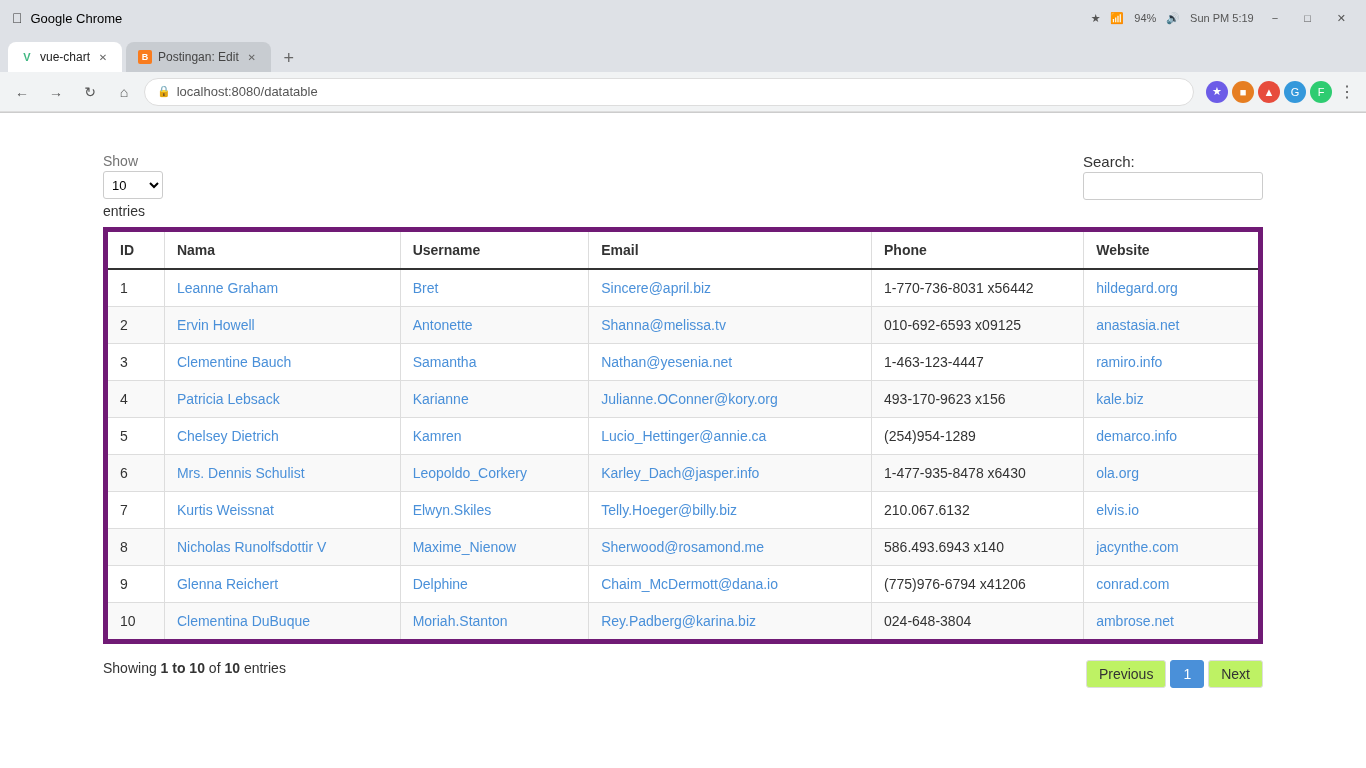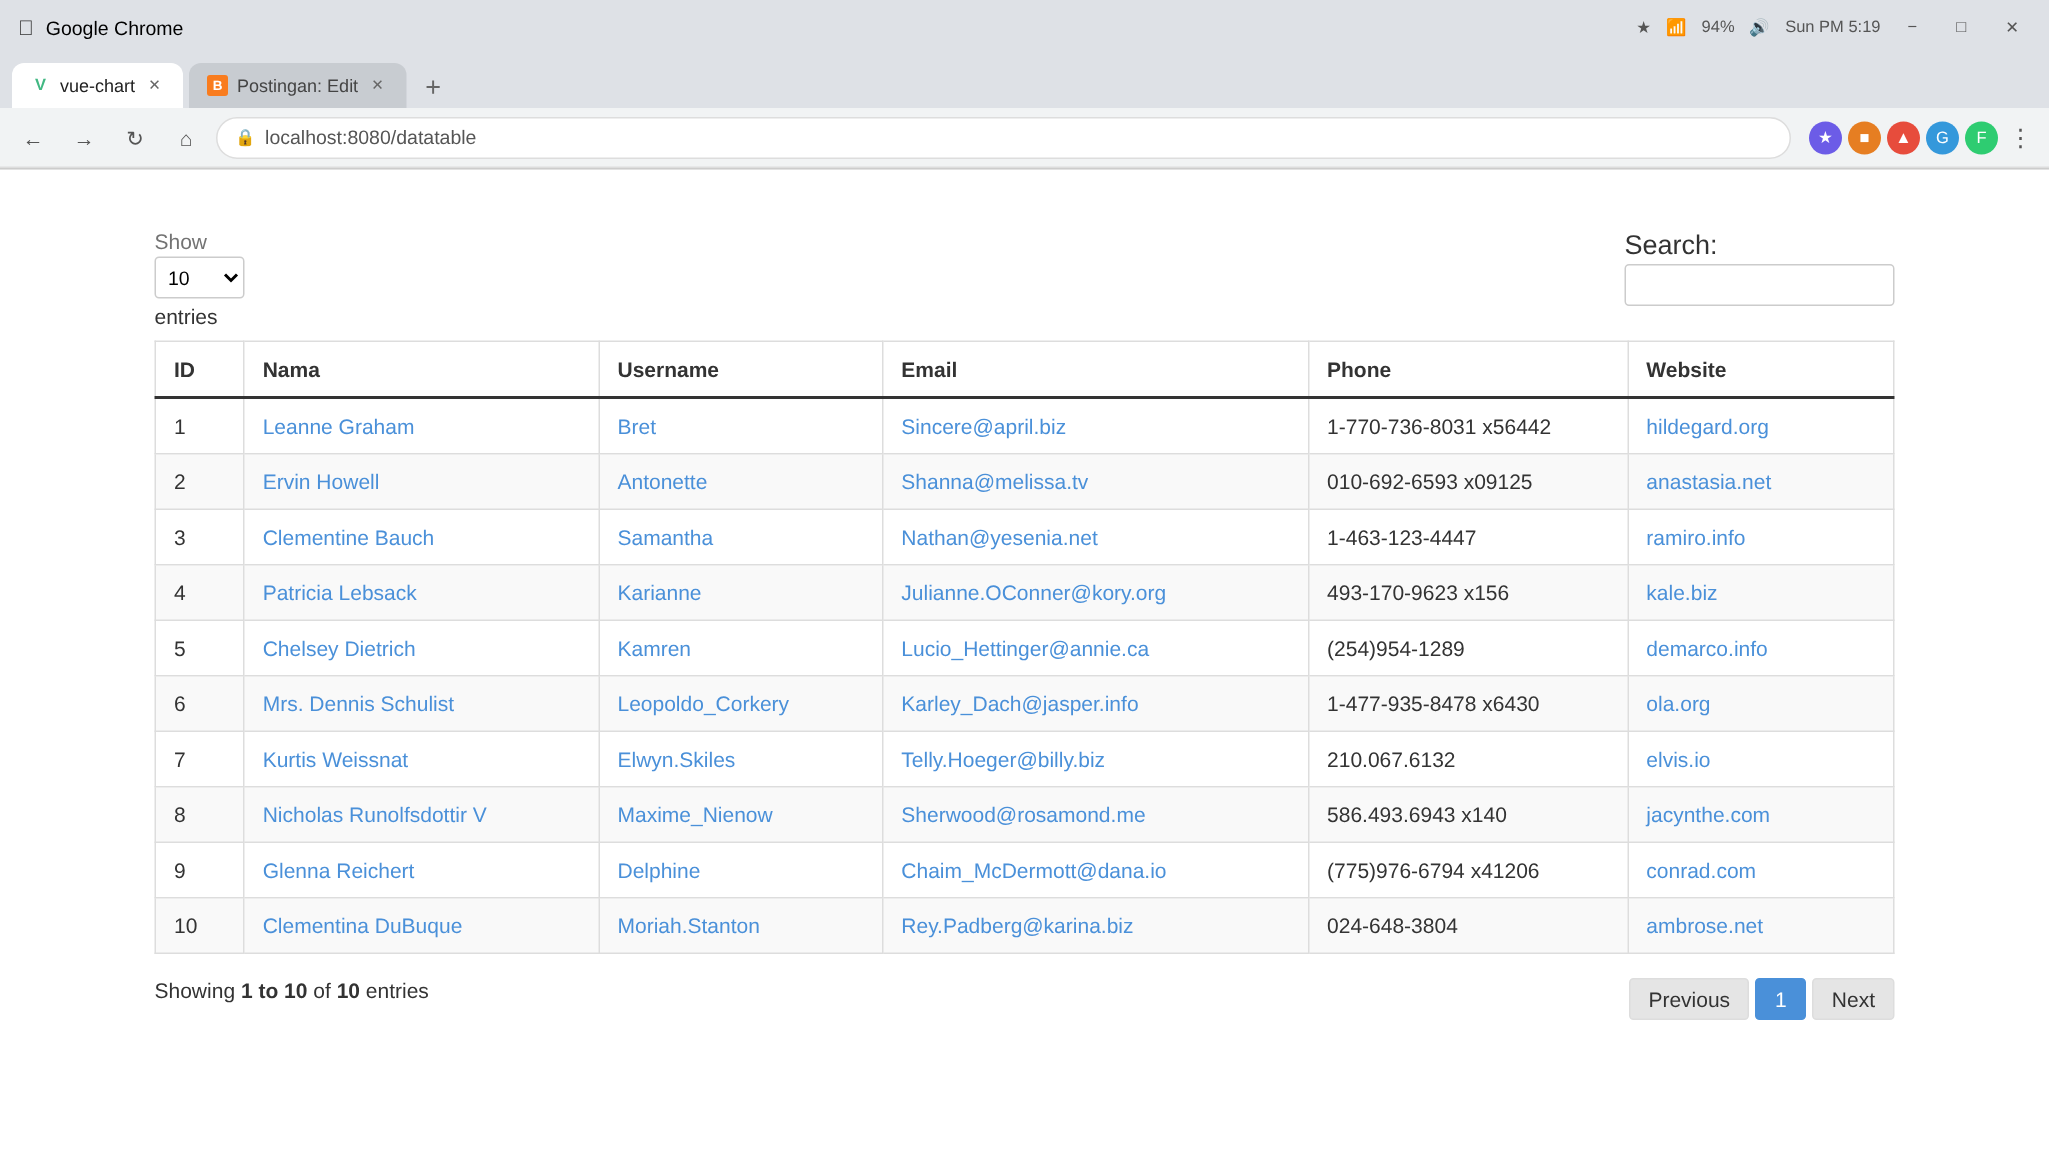--- a/index.html
+++ b/index.html
@@ -198,39 +198,39 @@
       color: #333;
       margin-top: 2px;
     }
     .search-control {
       display: flex;
       flex-direction: column;
       gap: 2px;
       align-items: flex-start;
     }
     .search-label {
-      font-size: 18px;
+      font-size: 15px;
       color: #333;
     }
     .search-input {
       width: 180px;
       height: 28px;
       border: 1px solid #ccc;
       border-radius: 3px;
       font-size: 13px;
       padding: 2px 6px;
       background: #fff;
       outline: none;
     }
 
     
     .data-table {
       width: 100%;
       border-collapse: collapse;
-      border: 1px solid #701a75;
+      border: 5px solid #701a75;
     }
     .data-table th {
       background: #fff;
       border: 1px solid #ddd;
       padding: 10px 12px;
       text-align: left;
       font-weight: 600;
       font-size: 14px;
       color: #333;
     }
@@ -256,21 +256,21 @@
       margin-top: 16px;
     }
     .pagination-btns {
       display: flex;
       gap: 4px;
       align-items: center;
     }
     .page-btn {
       padding: 5px 12px;
       border: 1px solid #ddd;
-      background: #e5e5e5;
+      background: #bef264;
       border-radius: 3px;
       font-size: 14px;
       cursor: pointer;
       color: #333;
     }
     .page-btn.active {
       background: #4a90d9;
       color: #fff;
       border-color: #4a90d9;
     }

